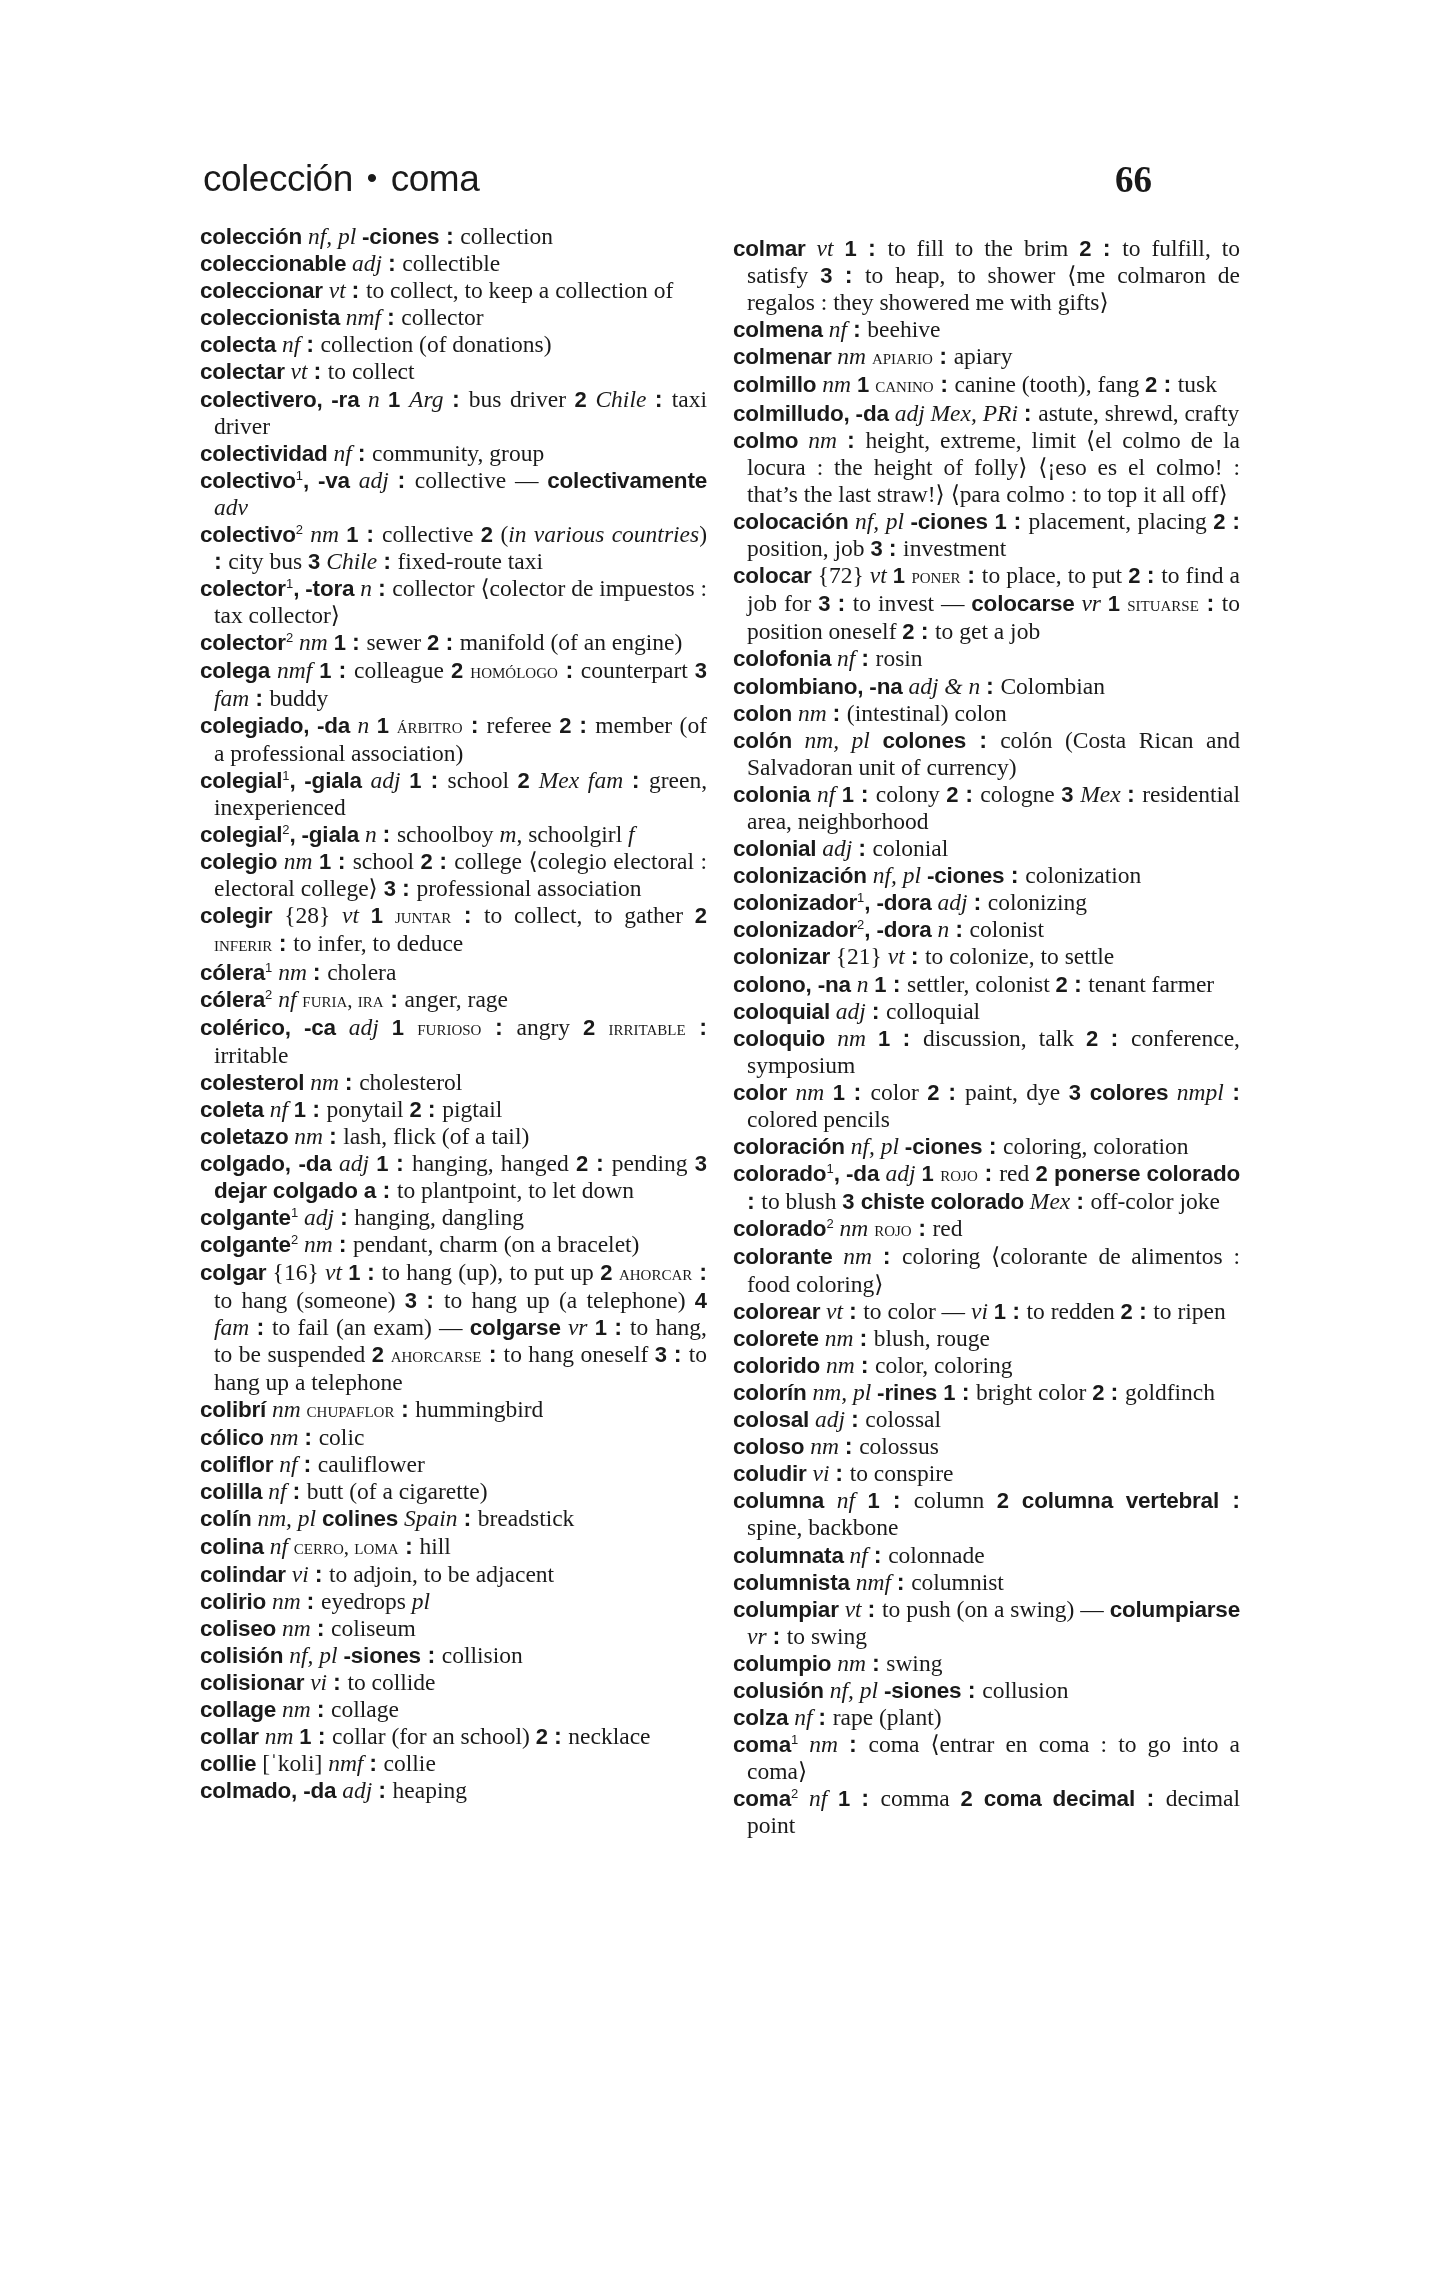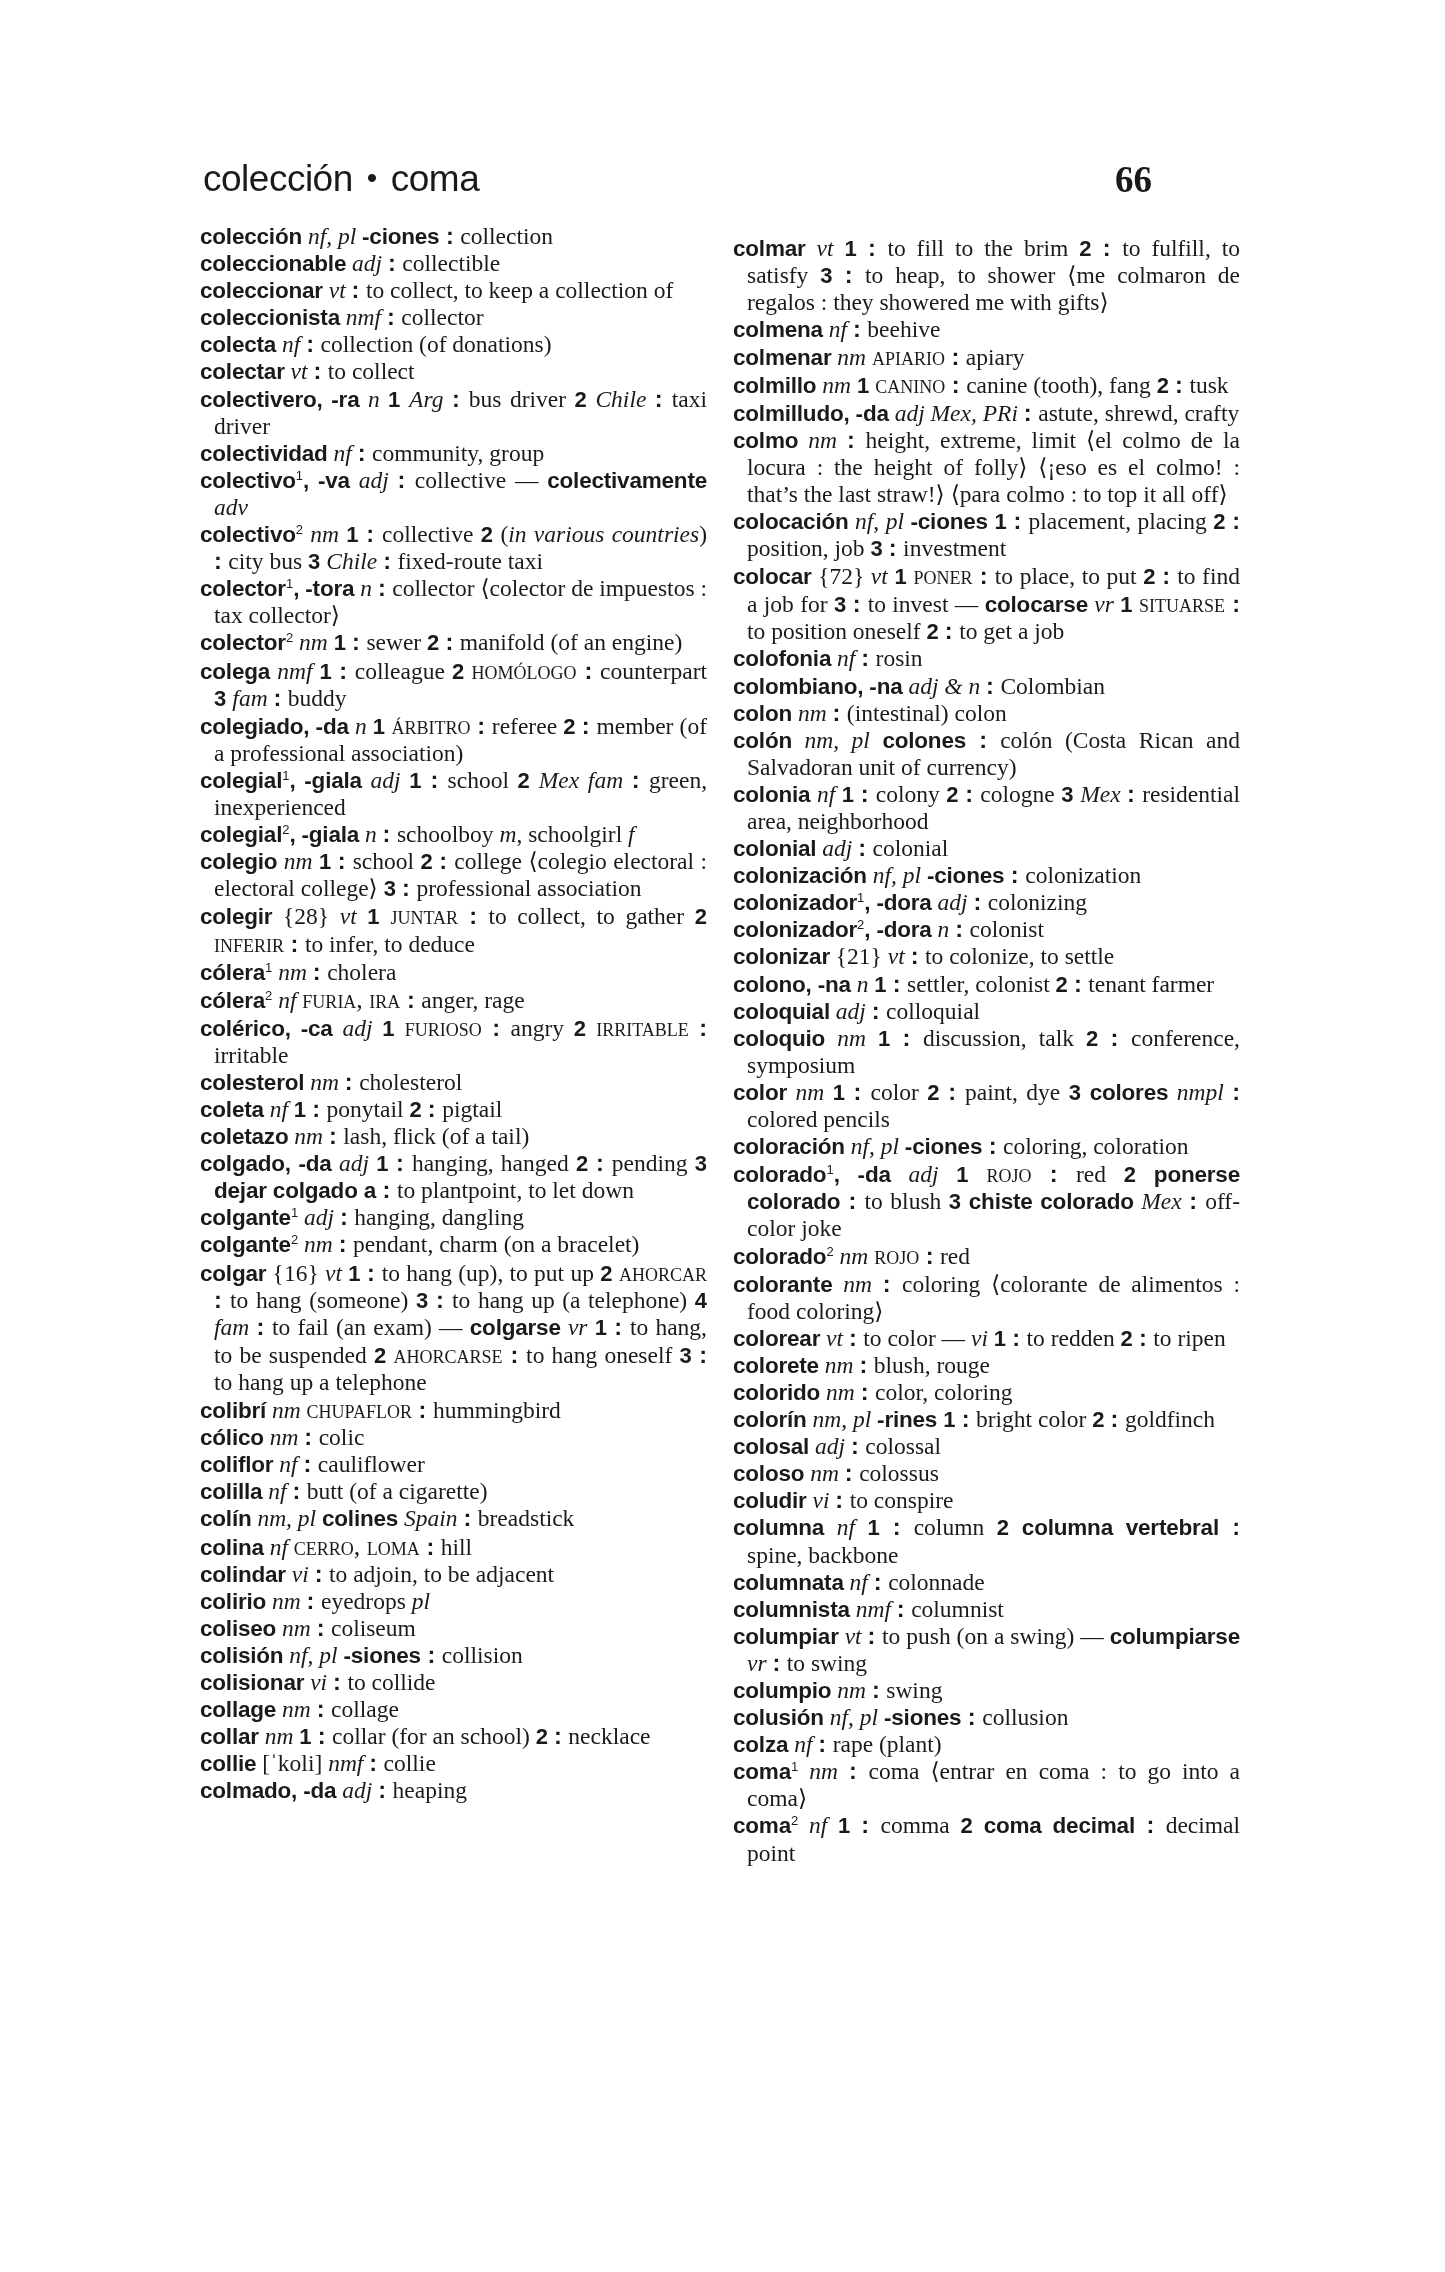--- a/index.html
+++ b/index.html
@@ -7,21 +7,21 @@
   .page-header { position: absolute; left: 200px; top: 158px; width: 1040px; height: 50px; }
   .running-head { position: absolute; left: 3px; top: 0; font-family: "Liberation Sans", sans-serif; font-weight: normal; font-size: 37px; letter-spacing: -0.5px; white-space: nowrap; }
   .running-head .dot { display: inline-block; margin: 0 14px; font-size: 30px; position: relative; top: -3px; }
   .page-number { position: absolute; right: 88px; top: 0; font-family: Liberation Serif, serif; font-weight: bold; font-size: 37px; }
   .column { position: absolute; top: 223px; width: 507px; font-family: "Liberation Serif", serif; font-size: 23.5px; line-height: 27.1px; text-align: justify; }
   .col-left { left: 200px; }
   .col-right { left: 733px; margin-top: 12px; }
   .entry { margin: 0; padding-left: 14px; text-indent: -14px; hyphens: manual; }
   .hw { font-family: "Liberation Sans", sans-serif; font-weight: bold; font-size: 22.5px; letter-spacing: -0.2px; }
   .it { font-style: italic; }
-  .sc { font-variant: small-caps; font-size: 26px; }
+  .sc { font-variant: small-caps; font-size: 21px; }
   .num { font-family: "Liberation Sans", sans-serif; font-weight: bold; font-size: 22px; }
   .col { font-family: "Liberation Sans", sans-serif; font-weight: bold; }
   sup.hn { font-family: "Liberation Sans", sans-serif; font-size: 13px; font-weight: normal; vertical-align: 8px; line-height: 0; }
 </style>
 </head>
 <body>
 
 <div class="page-header">
   <div class="running-head">
     <span>colección</span><span class="dot">•</span><span>coma</span>

